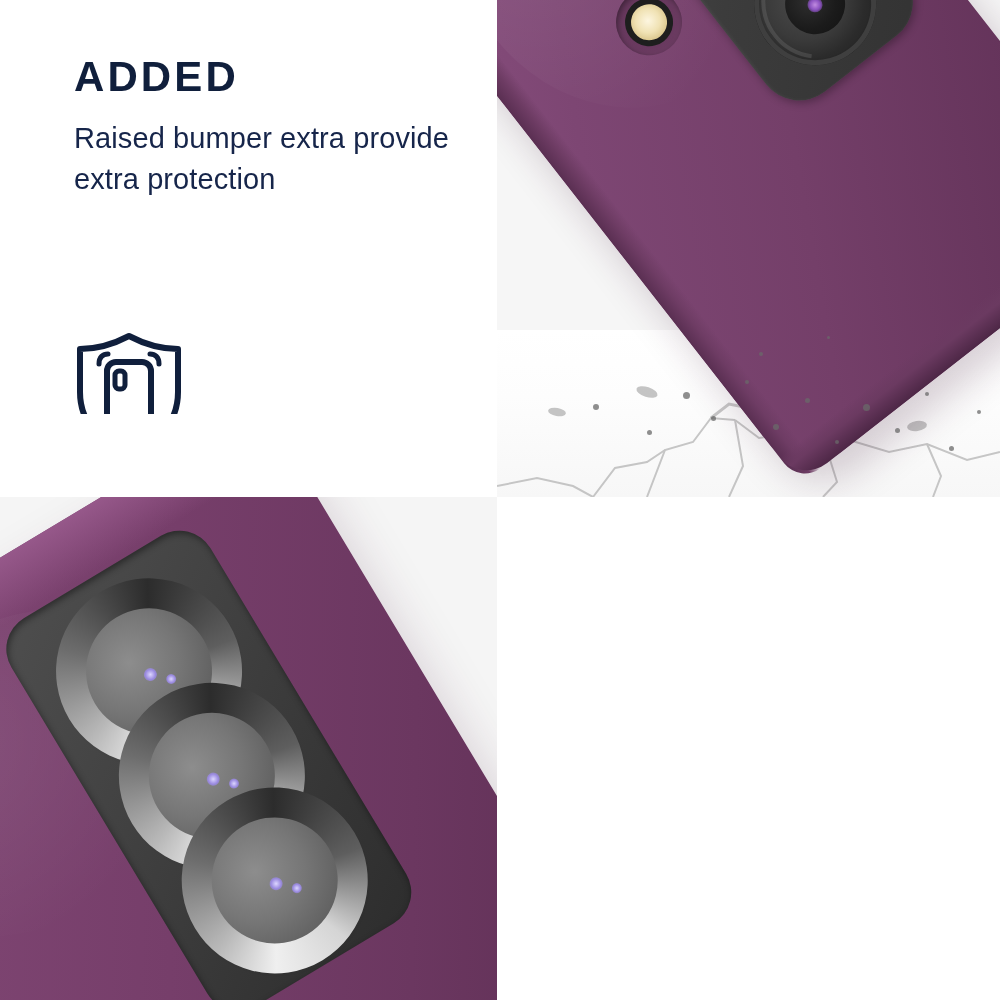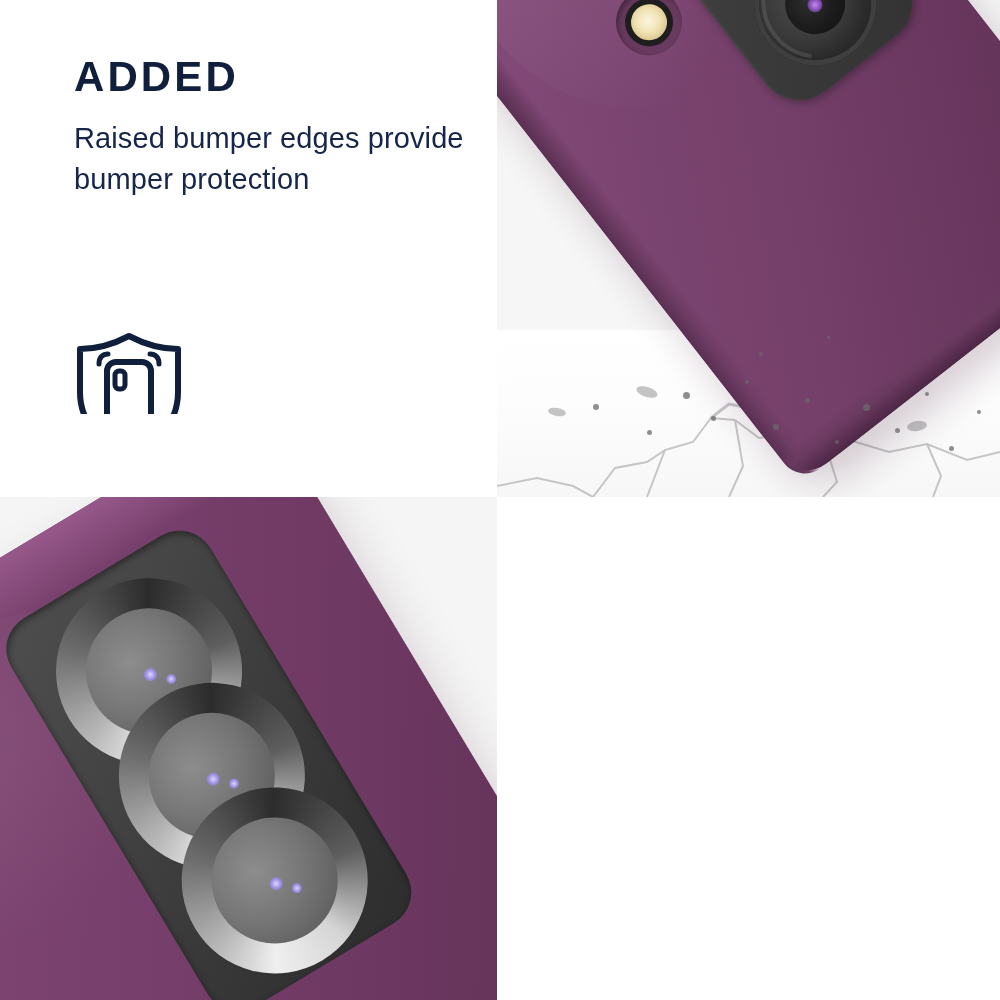--- a/index.html
+++ b/index.html
@@ -206,21 +206,21 @@
 </head>
 <body>
 
 <div class="sheet">
 
   <div class="q q-tl">
     <div class="txtblock tb-tl">
       <h2 class="headline">
         <span>ADDED</span><br>
       </h2>
-      <p class="subcopy">Raised bumper edges provide bumper protection</p>
+      <p class="subcopy">Raised bumper extra provide extra protection</p>
     </div>
 
     <div class="badge badge-tl">
       <svg width="118" height="130" viewBox="0 0 118 130" fill="none" aria-hidden="true">
         <path d="M59 6 C40 16 22 19 10 19 L10 62 C10 94 32 113 59 124 C86 113 108 94 108 62 L108 19 C96 19 78 16 59 6 Z" stroke="#101f3c" stroke-width="6" stroke-linejoin="round" fill="none"></path>
         <rect x="37" y="32" width="44" height="66" rx="9" stroke="#101f3c" stroke-width="6" fill="none"></rect>
         <rect x="45" y="41" width="10" height="18" rx="4" stroke="#101f3c" stroke-width="5" fill="none"></rect>
         <path d="M29 34 C29 27 33 24 38 24" stroke="#101f3c" stroke-width="5" stroke-linecap="round" fill="none"></path>
         <path d="M89 34 C89 27 85 24 80 24" stroke="#101f3c" stroke-width="5" stroke-linecap="round" fill="none"></path>
         <path d="M29 96 C29 103 33 106 38 106" stroke="#101f3c" stroke-width="5" stroke-linecap="round" fill="none"></path>

